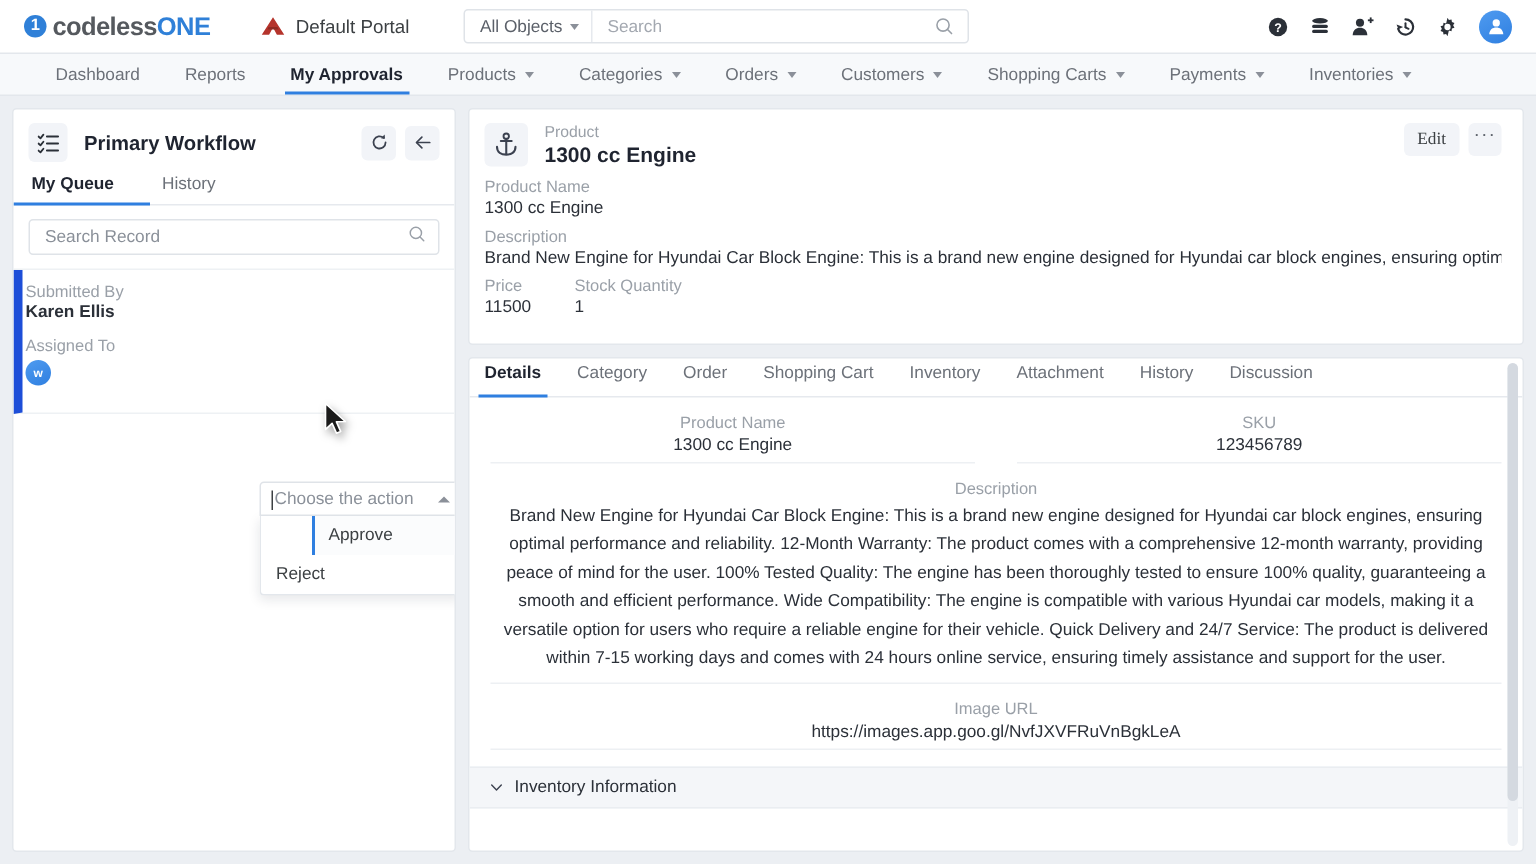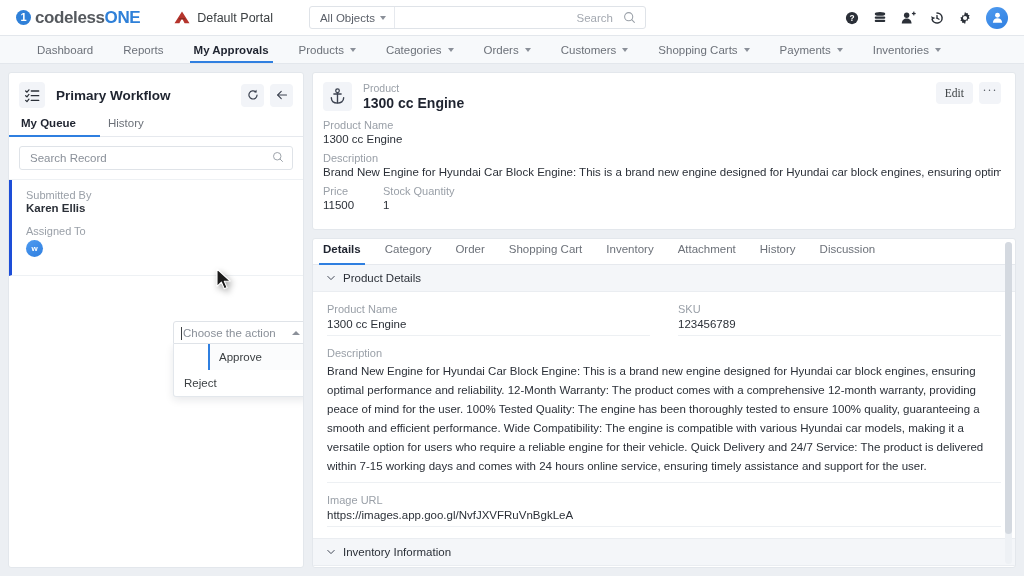--- a/index.html
+++ b/index.html
@@ -34,21 +34,21 @@
     border: 1px solid #dfe3e8; border-radius: 3px; height: 23px; width: 337px;
     background: #fff;
   }
   .allobj {
     display: flex; align-items: center; gap: 5px; font-size: 11.5px; color: #5b6069;
     padding: 0 8px 0 10px; height: 100%; border-right: 1px solid #e6e9ee; white-space: nowrap;
   }
   .caret { width: 0; height: 0; border-left: 3.5px solid transparent; border-right: 3.5px solid transparent; border-top: 4px solid #8b9099; }
   .search-input {
     flex: 1; border: 0; outline: 0; font-size: 11.5px; color: #3c4043;
-    padding: 0 10px; background: transparent; font-family: inherit; text-align: right;
+    padding: 0 10px; background: transparent; font-family: inherit;
   }
   .search-input::placeholder { color: #a3a8b0; }
   .search-icn { padding-right: 9px; display: flex; }
 
   .hdr-icons { margin-left: auto; display: flex; align-items: center; gap: 14px; padding-right: 4px; }
   .hdr-icons svg { display: block; }
   .hdr-avatar {
     width: 22px; height: 22px; border-radius: 50%;
     background: linear-gradient(150deg, #4f9bf0, #2f7fe0);
     display: flex; align-items: center; justify-content: center;
@@ -100,22 +100,22 @@
   .srch-rec {
     height: 24px; border: 1px solid #dfe3e8; border-radius: 3px; display: flex; align-items: center;
     padding: 0 8px 0 10px; background: #fff;
   }
   .srch-rec input {
     flex: 1; border: 0; outline: 0; font-size: 11.5px; color: #3c4043; background: transparent; font-family: inherit;
   }
   .srch-rec input::placeholder { color: #8a9099; }
 
   .record-card {
-    border-left: 3px solid #1d4ed8; border-bottom: 1px solid #eef1f4;
-    padding: 9px 12px 14px 14px; display: flex; position: relative; min-height: 96px;
+    border-left: 6px solid #1d4ed8; border-bottom: 1px solid #eef1f4;
+    padding: 9px 12px 14px 2px; display: flex; position: relative; min-height: 96px;
   }
   .rec-col { width: 50%; }
   .f-label { font-size: 11px; color: #9aa0a8; margin-bottom: 1px; }
   .f-value { font-size: 11.5px; color: #2b3038; font-weight: bold; }
   .f-value.norm { font-weight: normal; }
   .gap { height: 11px; }
   .rec-avatar {
     width: 17px; height: 17px; border-radius: 50%;
     background: linear-gradient(150deg, #4f9bf0, #2f7fe0);
     display: flex; align-items: center; justify-content: center;
@@ -168,21 +168,21 @@
   }
   .dh-fields { margin-top: 7px; }
   .dh-row { display: flex; }
   .dh-f { margin-bottom: 7px; }
   .dh-f .f-label { margin-bottom: 2px; }
   .dh-f .dval { font-size: 11.5px; color: #2b3038; }
   .trunc { white-space: nowrap; overflow: hidden; }
 
   .detail-body {
     background: #fff; border: 1px solid #e3e7ec; border-radius: 3px;
-    flex: 1; overflow: hidden; position: relative;
+    flex: 1; overflow: hidden; position: relative; text-align: center;
   }
   .dtabs { display: flex; padding-left: 10px; border-bottom: 1px solid #e6e9ee; height: 26px; }
   .dtab { font-size: 11.5px; color: #6c7179; padding: 4px 0 0 0; margin-right: 24px; position: relative; white-space: nowrap; }
   .dtab.active { color: #1f2430; font-weight: bold; }
   .dtab.active::after { content: ''; position: absolute; left: -4px; right: -4px; bottom: -1px; height: 2px; background: #2f7fe0; }
 
   .section-head {
     background: #f4f6f9; border-bottom: 1px solid #eaedf1; display: flex; align-items: center;
     gap: 8px; padding: 7px 14px; font-size: 11.5px; color: #2b3038;
   }
@@ -439,26 +439,20 @@
           <div class="dtab active"><span>Details</span></div>
           <div class="dtab"><span>Category</span></div>
           <div class="dtab"><span>Order</span></div>
           <div class="dtab"><span>Shopping Cart</span></div>
           <div class="dtab"><span>Inventory</span></div>
           <div class="dtab"><span>Attachment</span></div>
           <div class="dtab"><span>History</span></div>
           <div class="dtab"><span>Discussion</span></div>
         </div>
 
-        <div class="section-head">
-          <svg class="chev" viewBox="0 0 10 10">
-              <path d="M1 3 L5 7 L9 3" fill="none" stroke="#3c4250" stroke-width="1.2" stroke-linecap="round" stroke-linejoin="round"></path>
-            </svg>
-          <span>Product Details</span>
-        </div>
 
         <div class="sec-body">
           <div class="grid2">
             <div class="g-col">
               <div class="fld">
                 <div class="f-label">Product Name</div>
                 <div class="fv">1300 cc Engine</div>
               </div>
             </div>
             <div class="g-col">

